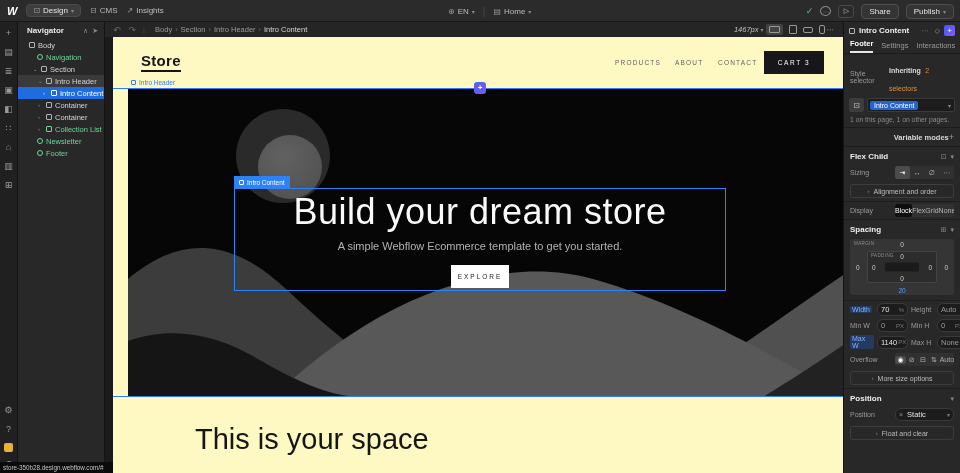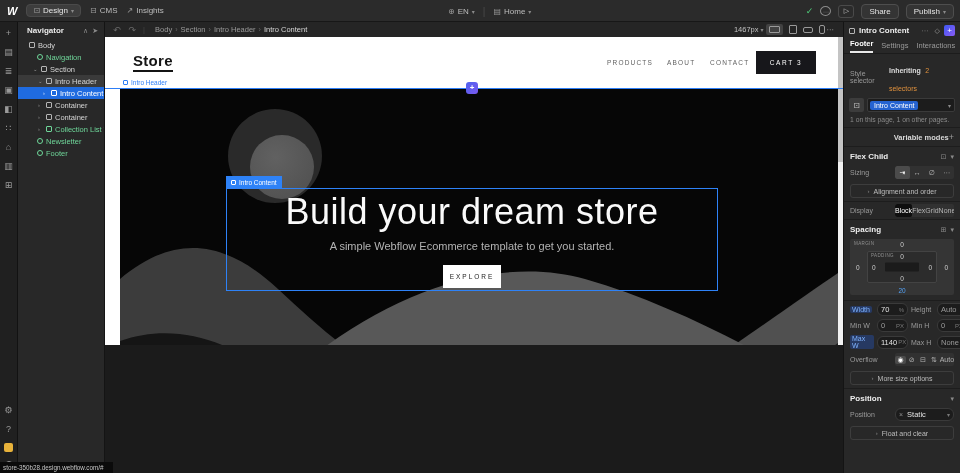--- a/index.html
+++ b/index.html
@@ -58,32 +58,32 @@
   .ind0 { padding-left:11px; } .ind1 { padding-left:19px; } .ind1a { padding-left:15px; }
   .ind2 { padding-left:20px; } .ind3 { padding-left:25px; }
   
   .canvasbar { position:absolute; left:105px; top:22px; width:738px; height:15px; background:#252525;
     display:flex; align-items:center; font-size:7.5px; color:#9a9a9a; z-index:10;}
   .cb-undo,.cb-redo { color:#6a6a6a; font-size:9px; margin-left:8px; }
   .cb-sep { color:#434343; margin:0 7px; }
   .crumb { color:#9a9a9a; margin:0 3px; }
   .crumb.last { color:#d6d6d6; }
   .crumb-sep { color:#666; font-size:7px; }
-  .cb-right { margin-left:auto; display:flex; align-items:center; gap:2px; padding-right:8px; }
+  .cb-right { margin-left:auto; display:flex; align-items:center; gap:2px; padding-right:8px;font-style:italic; }
   .cb-width { color:#c2c2c2; font-size:7.5px; display:flex; gap:2px; align-items:center;}
   .devwrap { display:flex; align-items:center; gap:6px; }
   .dev { border:1px solid #9a9a9a; border-radius:1px; display:block; }
   .dev-desktop { width:11px; height:7px; }
   .dev-tablet { width:8px; height:9px; }
   .dev-land { width:10px; height:6px; border-radius:2px;}
   .dev-port { width:6px; height:9px; border-radius:2px;}
   .devactive { background:#424242; border-radius:2px; padding:2px 3px; display:flex; }
   .cb-more { color:#9a9a9a; letter-spacing:1px; }
   
-  .page { position:absolute; left:105px; top:37px; width:738px; height:308px; background:#ffffff; overflow:hidden; z-index:5;}
+  .page { position:absolute; left:113px; top:37px; width:738px; height:436px; background:#fef9c3; overflow:hidden; z-index:5;}
   .storelogo { position:absolute; left:28px; top:15px; font-size:15px; font-weight:bold; color:#141414;
     border-bottom:2px solid #141414; padding-bottom:1px; letter-spacing:.3px;}
   .sitenav { position:absolute; top:22px; font-size:6.5px; letter-spacing:1.2px; color:#5f5f5f; }
   .nav-products { left:502px; } .nav-about { left:562px; } .nav-contact { left:605px; }
   .cartbtn { position:absolute; left:651px; top:14px; width:60px; height:23px; background:#17171b;
     color:#fff; font-size:6.5px; letter-spacing:1.6px; display:flex; align-items:center; justify-content:center; }
   .tagline { position:absolute; left:18px; top:42px; display:flex; align-items:center; gap:3px;
     color:#2d7ef7; font-size:6.5px; z-index:8;}
   .tagbox { width:5px; height:5px; border:1px solid #2d7ef7; border-radius:1px; }
   .blueline { position:absolute; left:0; width:100%; height:1px; background:#2d7ef7; z-index:7; }

